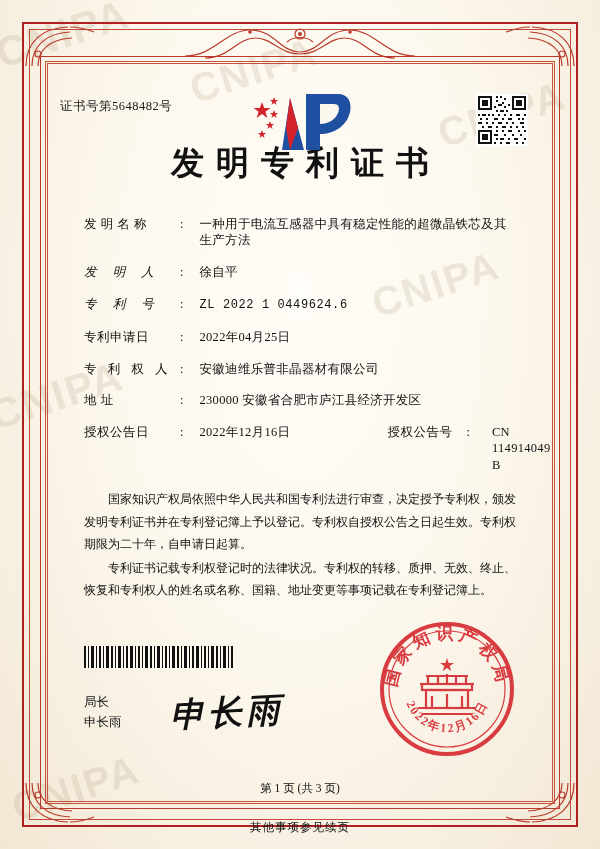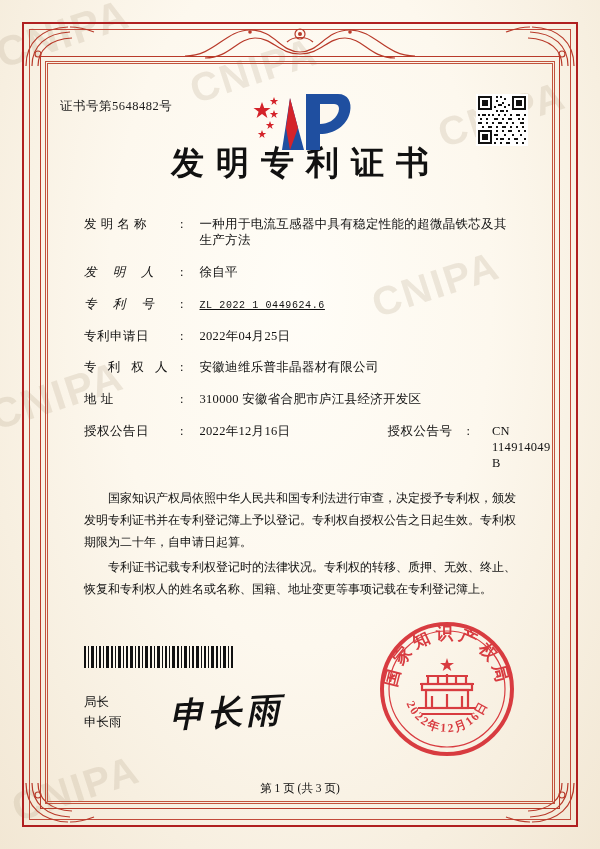--- a/index.html
+++ b/index.html
@@ -147,21 +147,21 @@
   .flabel {
     width: 86px;
     flex: 0 0 86px;
     letter-spacing: 0.5px;
     white-space: nowrap;
   }
   .flabel.sp5 { letter-spacing: 6.5px; font-style: italic; }
   .flabel.sp4 { letter-spacing: 4px; }
   .fcolon { flex: 0 0 auto; margin-right: 6px; }
   .fval { flex: 1 1 auto; letter-spacing: 0.3px; }
-  .fval.mono { font-family: "Liberation Mono", "DejaVu Sans Mono", monospace; font-size: 10px; letter-spacing: 0.6px; text-decoration: underline; }
+  .fval.mono { font-family: "Liberation Mono", "DejaVu Sans Mono", monospace; font-size: 12px; letter-spacing: 0.6px; }
 
   .frow.split .fval { flex: 0 0 auto; min-width: 150px; }
   .second-label { margin-left: 28px; letter-spacing: 0.5px; white-space: nowrap; text-align: center; }
   .second-val { margin-left: 6px; letter-spacing: 0.3px; }
 
   .para {
     font-size: 12px;
     line-height: 1.85;
     color: #111;
     text-align: justify;
@@ -436,21 +436,21 @@
 
       <div class="frow">
         <span class="flabel sp4">专 利 权 人</span>
         <span class="fcolon">:</span>
         <span class="fval">安徽迪维乐普非晶器材有限公司</span>
       </div>
 
       <div class="frow">
         <span class="flabel">地        址</span>
         <span class="fcolon">:</span>
-        <span class="fval">310000 安徽省合肥市庐江县经济开发区</span>
+        <span class="fval">230000 安徽省合肥市庐江县经济开发区</span>
       </div>
 
       <div class="frow split">
         <span class="flabel">授权公告日</span>
         <span class="fcolon">:</span>
         <span class="fval">2022年12月16日</span>
         <span class="second-label">授权公告号</span>
         <span class="fcolon" style="margin-left:4px;">:</span>
         <span class="second-val">CN 114914049 B</span>
       </div>
@@ -541,14 +541,15 @@
           <g fill="#d4232a">
             <polygon points="71,40 72.6,45 78,45 73.7,48.1 75.3,53 71,50 66.7,53 68.3,48.1 64,45 69.4,45"></polygon>
           </g>
         </g>
       </svg>
     </div>
 
     <div class="page-num">第 1 页 (共 3 页)</div>
   </div>
 
+  <div class="footer-note">其他事项参见续页</div>
 
 </div>
 
 </body></html>

